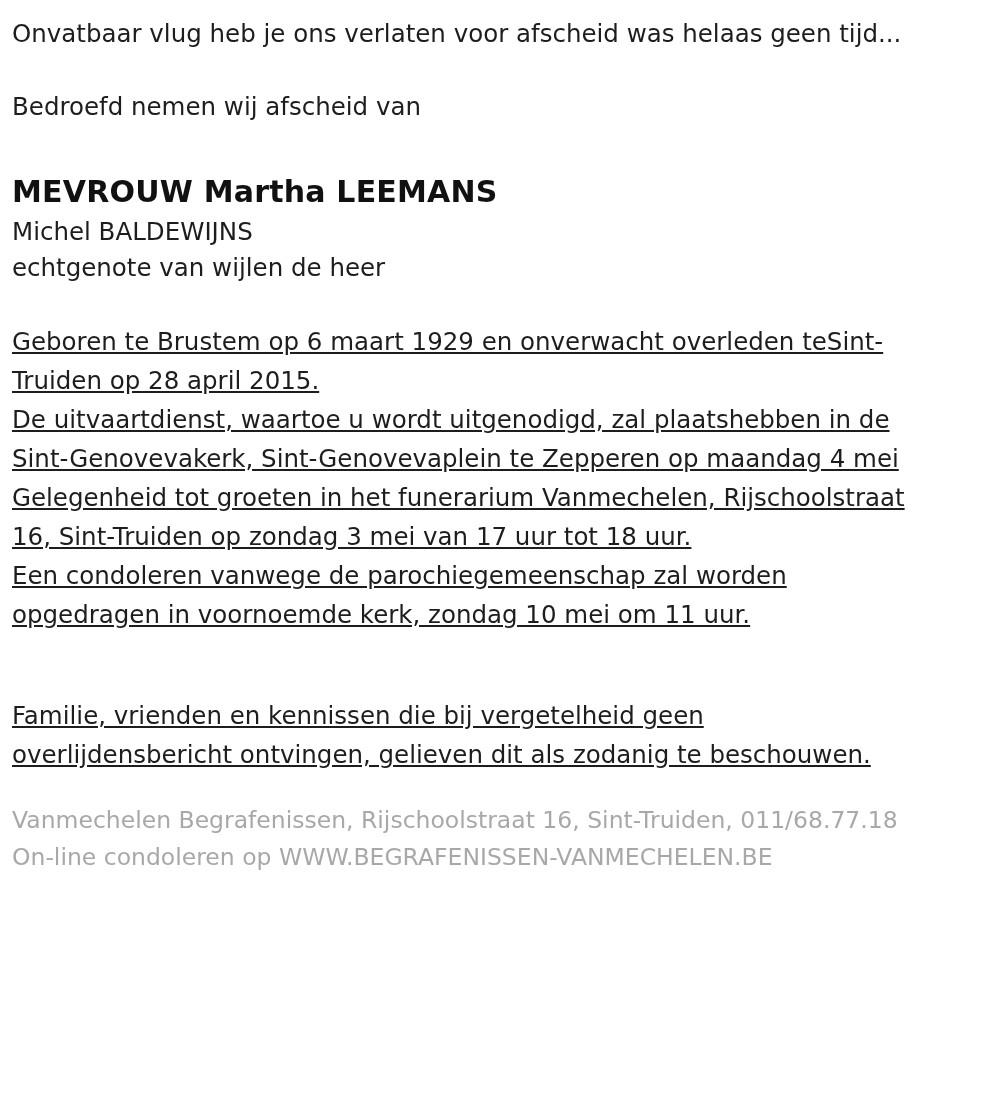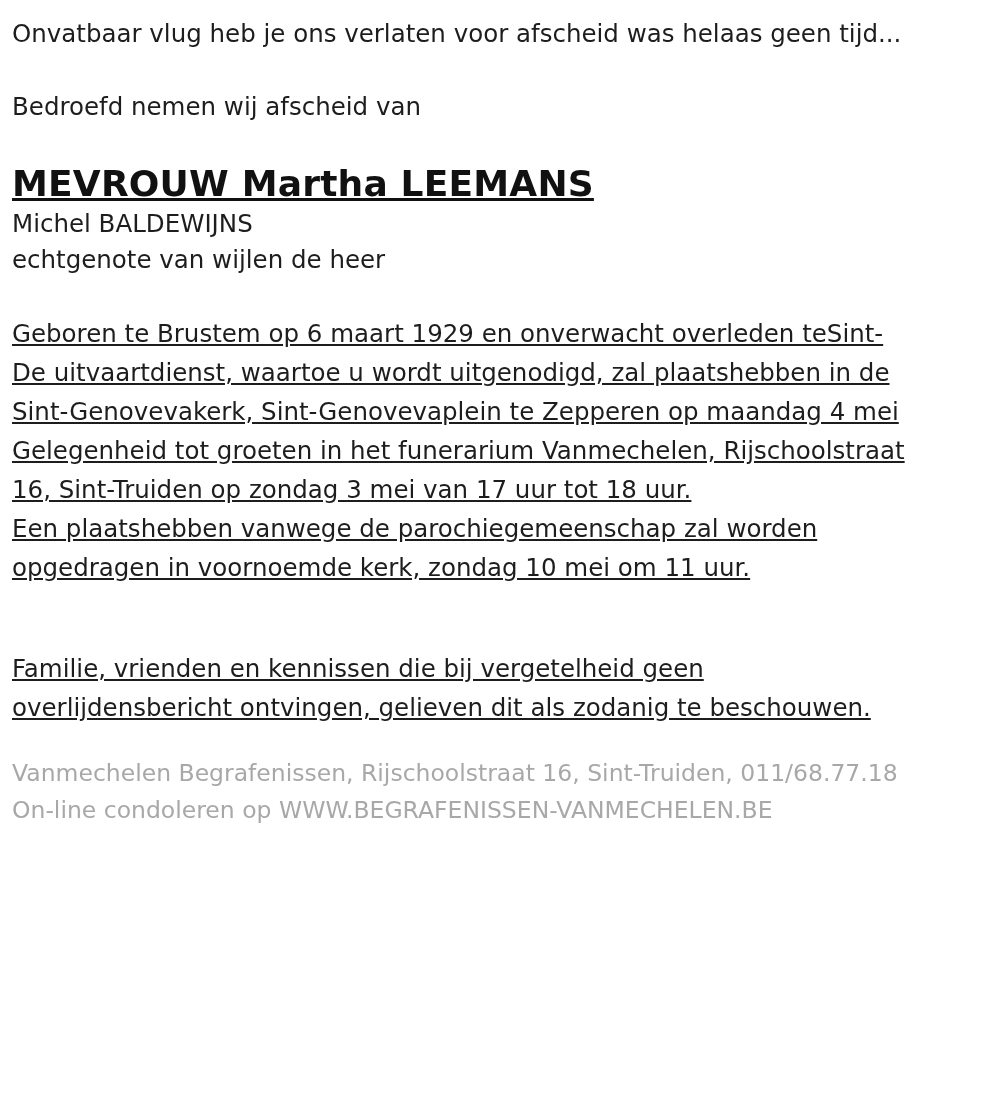--- a/index.html
+++ b/index.html
@@ -23,27 +23,26 @@
   .line {
     font-size: 24.5px;
     line-height: 39px;
     color: #1d1d1d;
     white-space: pre-wrap;
   }
   .spacer-sm { height: 28px; }
   .spacer-md { height: 34px; }
   .spacer-lg { height: 36px; }
   .name {
-    font-size: 36px;
+    font-size: 30px;
     font-weight: bold;
     line-height: 44px;
     letter-spacing: 0.2px;
     color: #111111;
-    margin-top: 2px;
-    text-decoration: underline;
+    margin-top: 10px;
   }
   .sub {
     font-size: 24.5px;
     line-height: 36px;
     color: #1d1d1d;
   }
   .block .line { margin: 0; text-decoration: underline; }
   .footer {
     color: #a8a8a8;
     font-size: 23.5px;
@@ -65,25 +64,26 @@
   <div class="spacer-md"></div>
 
   <div class="name">MEVROUW Martha LEEMANS</div>
   <div class="sub">Michel BALDEWIJNS</div>
   <div class="sub">echtgenote van wijlen de heer</div>
 
   <div class="spacer-lg"></div>
 
   <div class="block">
     <div class="line">Geboren te Brustem op 6 maart 1929 en onverwacht overleden teSint-</div>
+    <div class="line">Truiden op 28 april 2015.</div>
     <div class="line">De uitvaartdienst, waartoe u wordt uitgenodigd, zal plaatshebben in de</div>
     <div class="line">Sint-Genovevakerk, Sint-Genovevaplein te Zepperen op maandag 4 mei</div>
     <div class="line">Gelegenheid tot groeten in het funerarium Vanmechelen, Rijschoolstraat</div>
     <div class="line">16, Sint-Truiden op zondag 3 mei van 17 uur tot 18 uur.</div>
-    <div class="line">Een plaatshebben vanwege de parochiegemeenschap zal worden</div>
+    <div class="line">Een condoleren vanwege de parochiegemeenschap zal worden</div>
     <div class="line">opgedragen in voornoemde kerk, zondag 10 mei om 11 uur.</div>
   </div>
 
   <div class="spacer-sm"></div>
 
 
   <div class="spacer-md"></div>
 
   <div class="block">
     <div class="line">Familie, vrienden en kennissen die bij vergetelheid geen</div>

